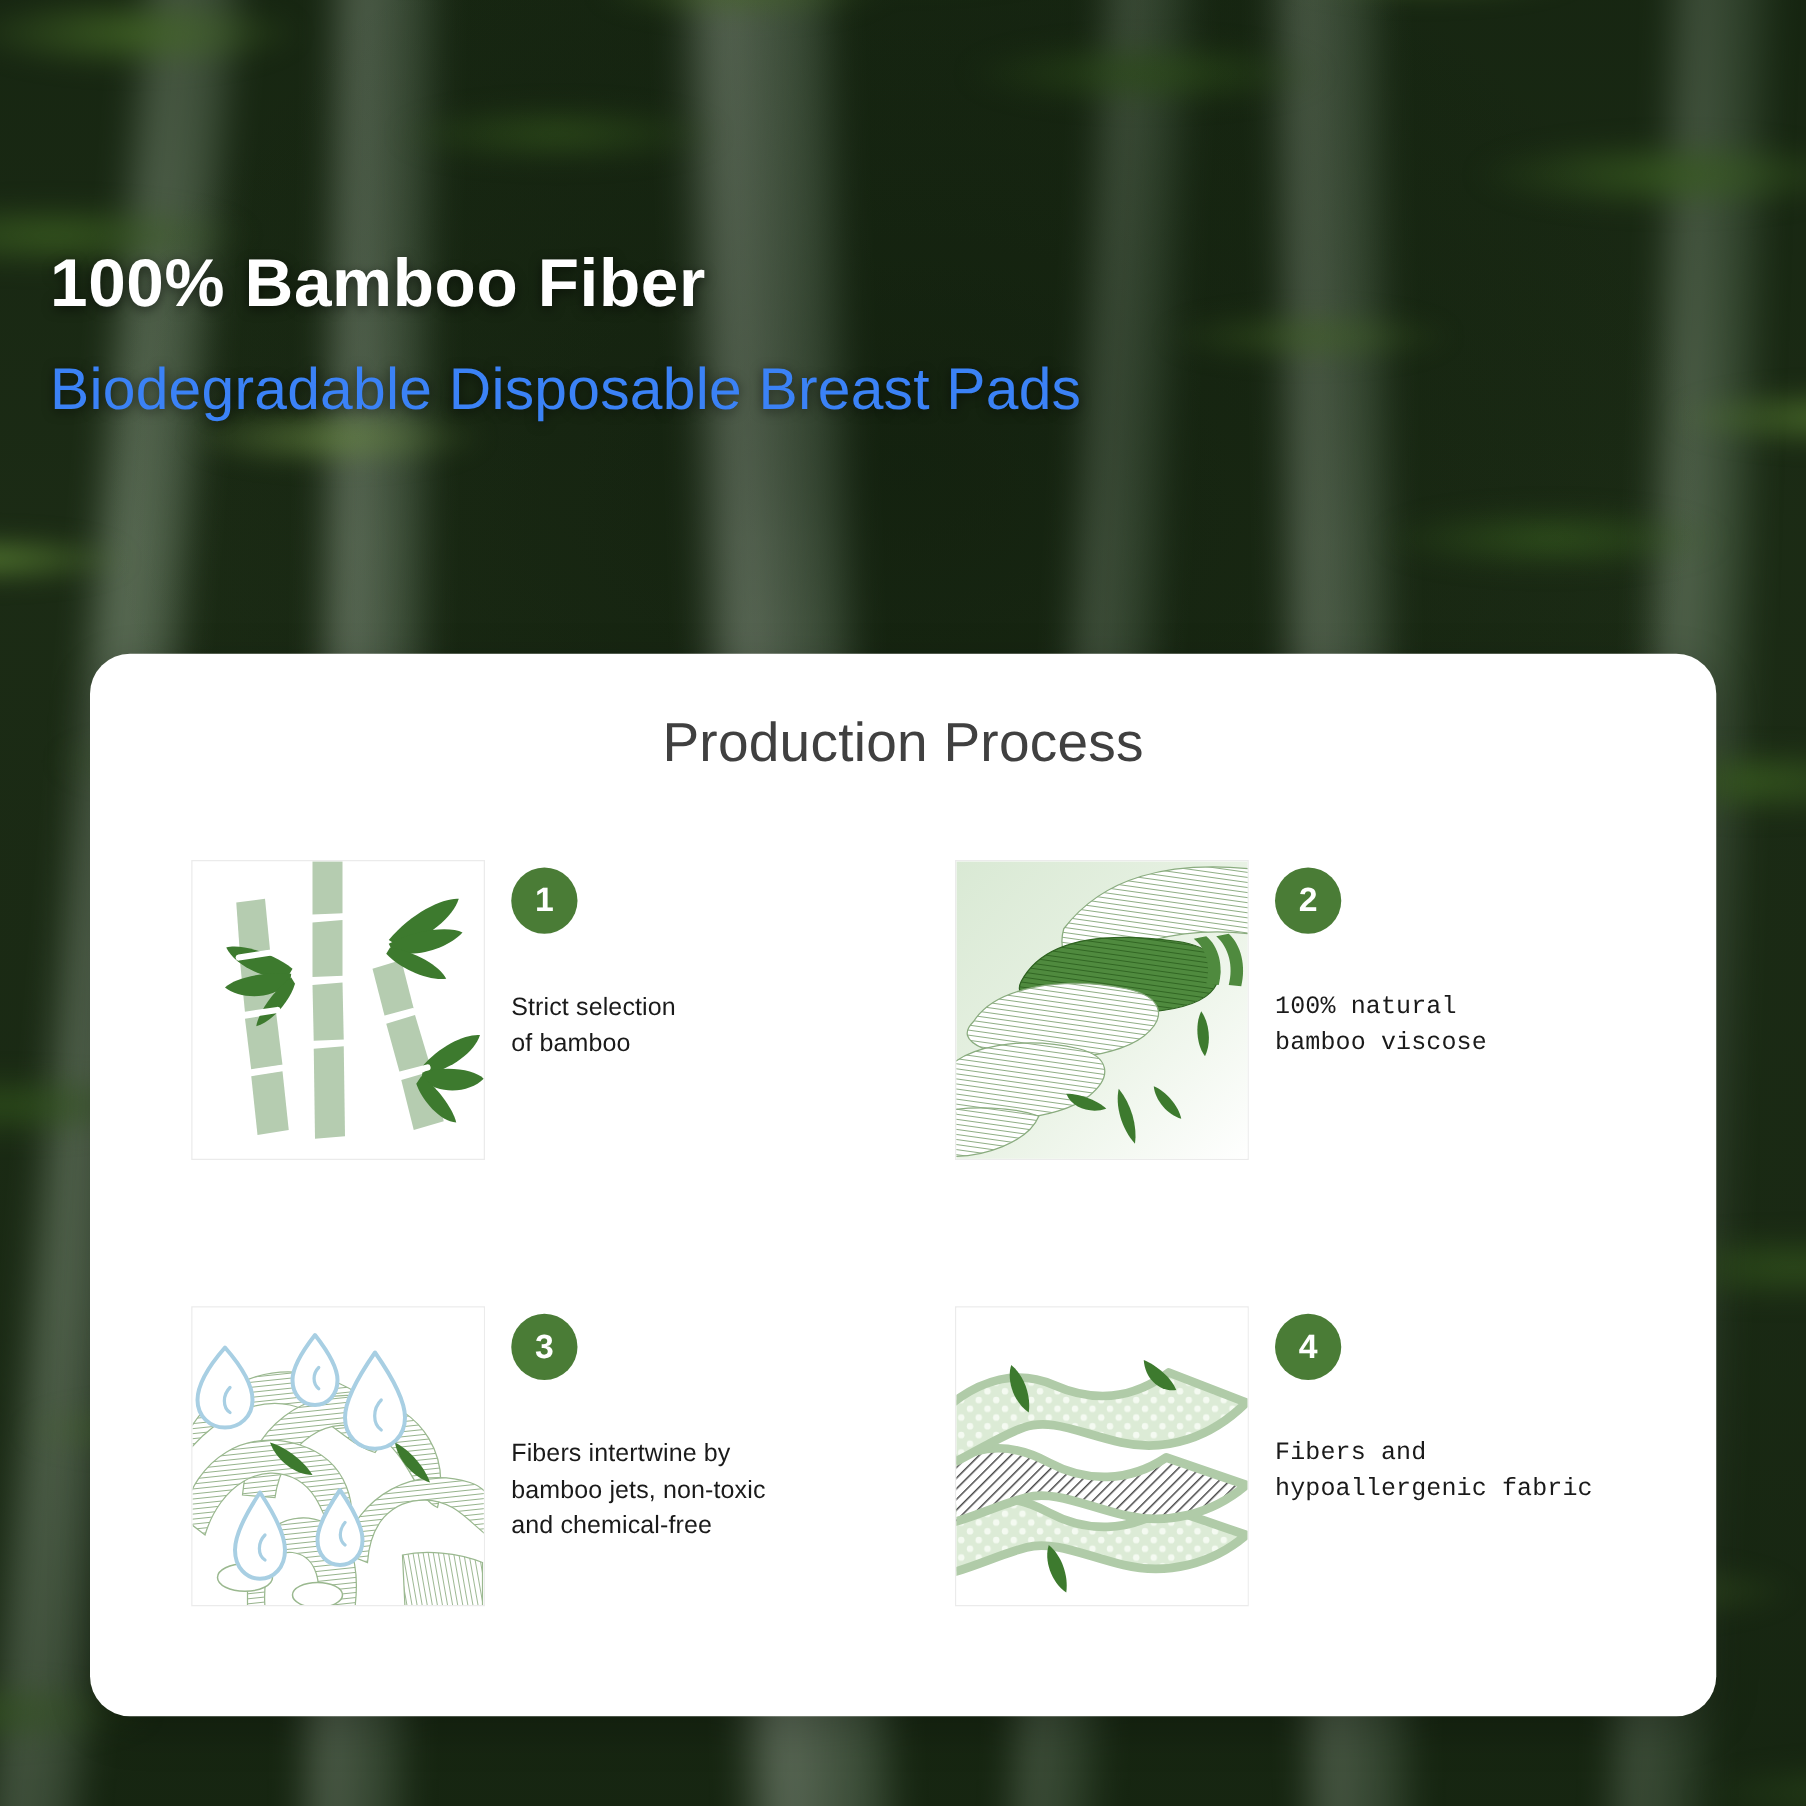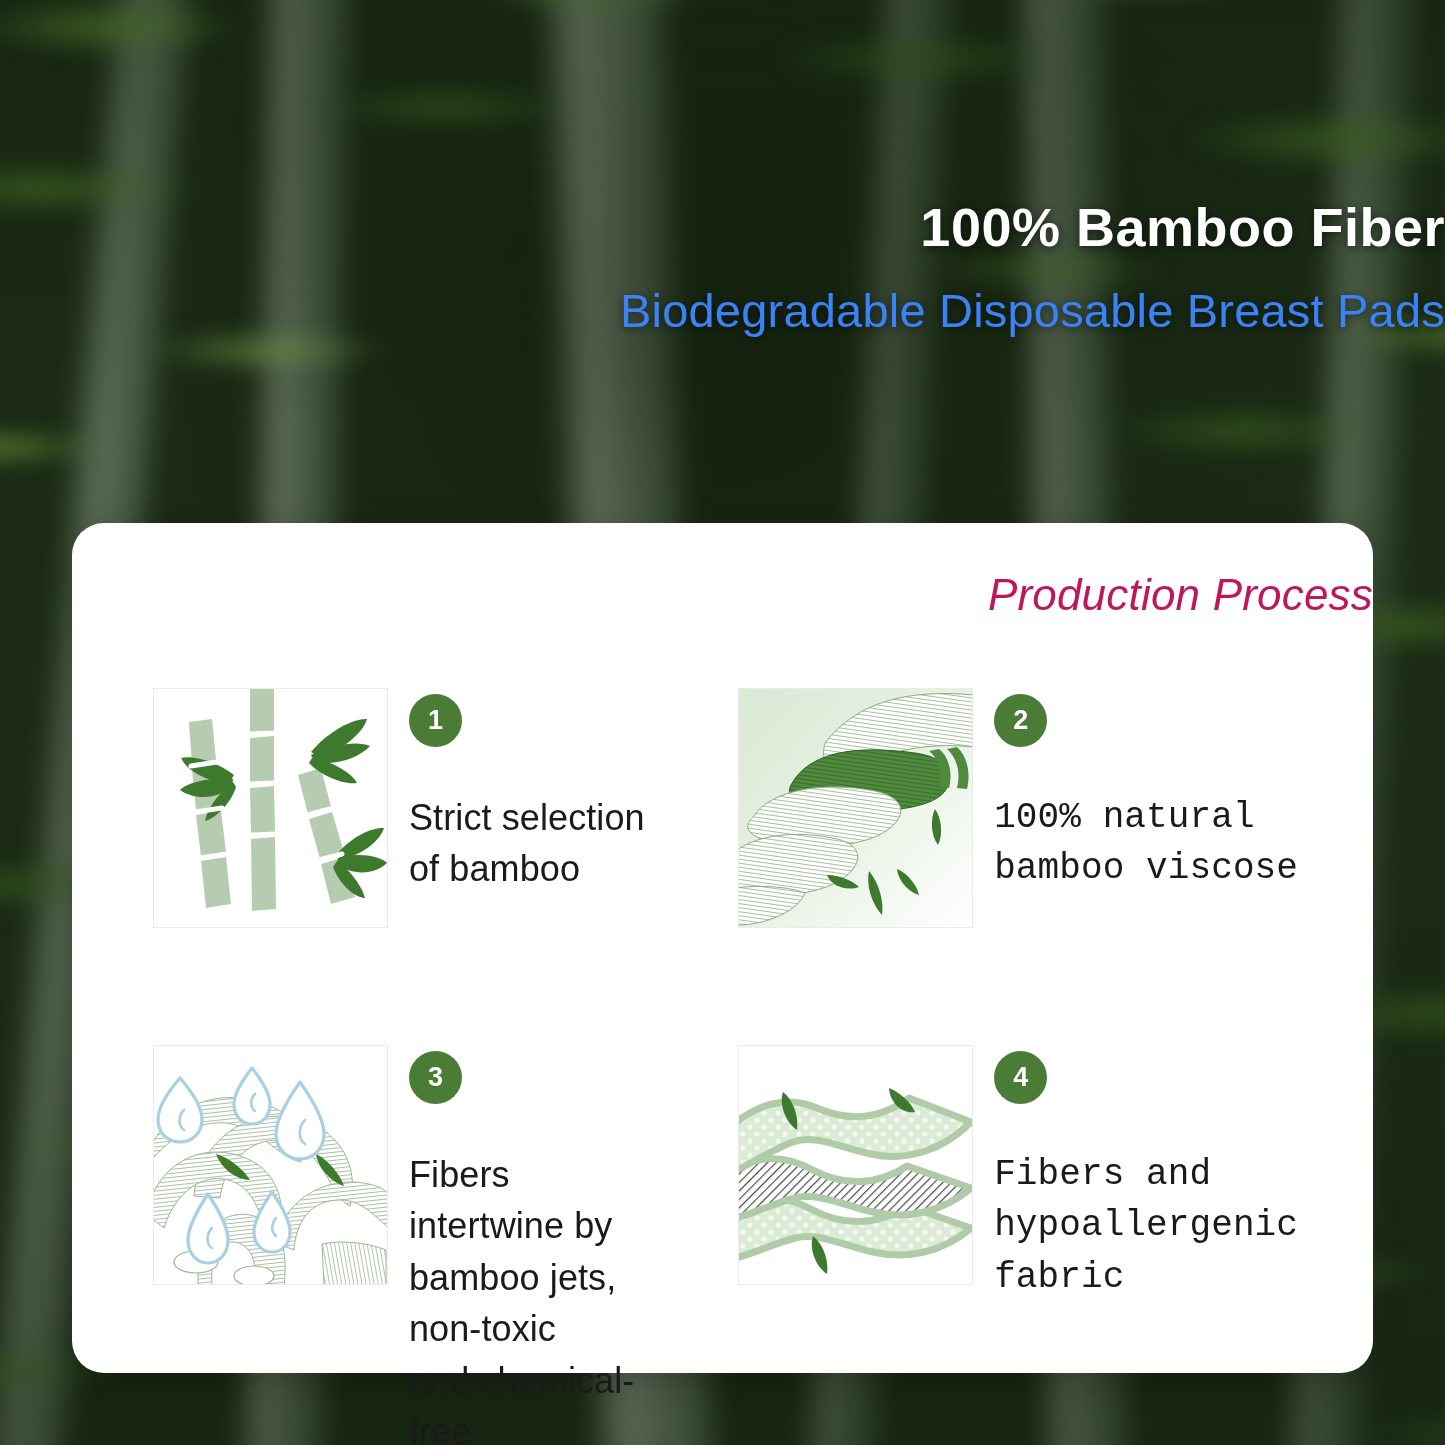--- a/index.html
+++ b/index.html
@@ -64,21 +64,21 @@
   }
   .bg-shade {
     position: absolute;
     inset: 0;
     background:
       radial-gradient(ellipse 62% 48% at 50% 26%, rgba(10,22,8,0.42), rgba(10,22,8,0.0) 72%),
       linear-gradient(180deg, rgba(12,26,10,0.36) 0%, rgba(12,26,10,0.10) 30%, rgba(12,26,10,0.20) 72%, rgba(12,26,10,0.40) 100%);
   }
 
   
-  .hero { position: absolute; left: 0; right: 0; top: 196px; text-align: right; margin-left: 40px; }
+  .hero { position: absolute; left: 0; right: 0; top: 196px; text-align: left; margin-left: 40px; }
   .hero-title {
     font-size: 54px;
     font-weight: bold;
     color: #ffffff;
     letter-spacing: 0.5px;
     text-shadow: 0 2px 9px rgba(0,0,0,0.55);
     line-height: 1.15;
   }
   .hero-sub {
     margin-top: 26px;
@@ -95,26 +95,25 @@
     position: absolute;
     left: 72px;
     top: 523px;
     width: 1301px;
     height: 850px;
     background: #ffffff;
     border-radius: 32px;
     box-shadow: 0 10px 34px rgba(0,0,0,0.22);
   }
   .card-title {
-    text-align: right;
+    text-align: center;
     margin-top: 47px;
     font-size: 44px;
-    color: #be185d;
+    color: #404040;
     letter-spacing: 0.2px;
-    font-style: italic;
   }
 
   .grid {
     position: absolute;
     left: 81px;
     top: 165px;
     width: 1145px;
     display: grid;
     grid-template-columns: 1fr 1fr;
     grid-template-rows: auto auto;
@@ -140,21 +139,21 @@
     color: #ffffff;
     font-size: 27px;
     font-weight: bold;
     display: flex;
     align-items: center;
     justify-content: center;
     line-height: 1;
   }
   .step-text {
     margin-top: 45px;
-    font-size: 36px;
+    font-size: 20px;
     color: #1a1a1a;
     line-height: 1.43;
     letter-spacing: 0.1px;
     white-space: pre-line;
   }
   .step-4 .step-text, .step-2 .step-text { margin-top: 45px; font-family: Liberation Mono, monospace; }
   svg { display: block; }
 </style>
 </head>
 <body>

